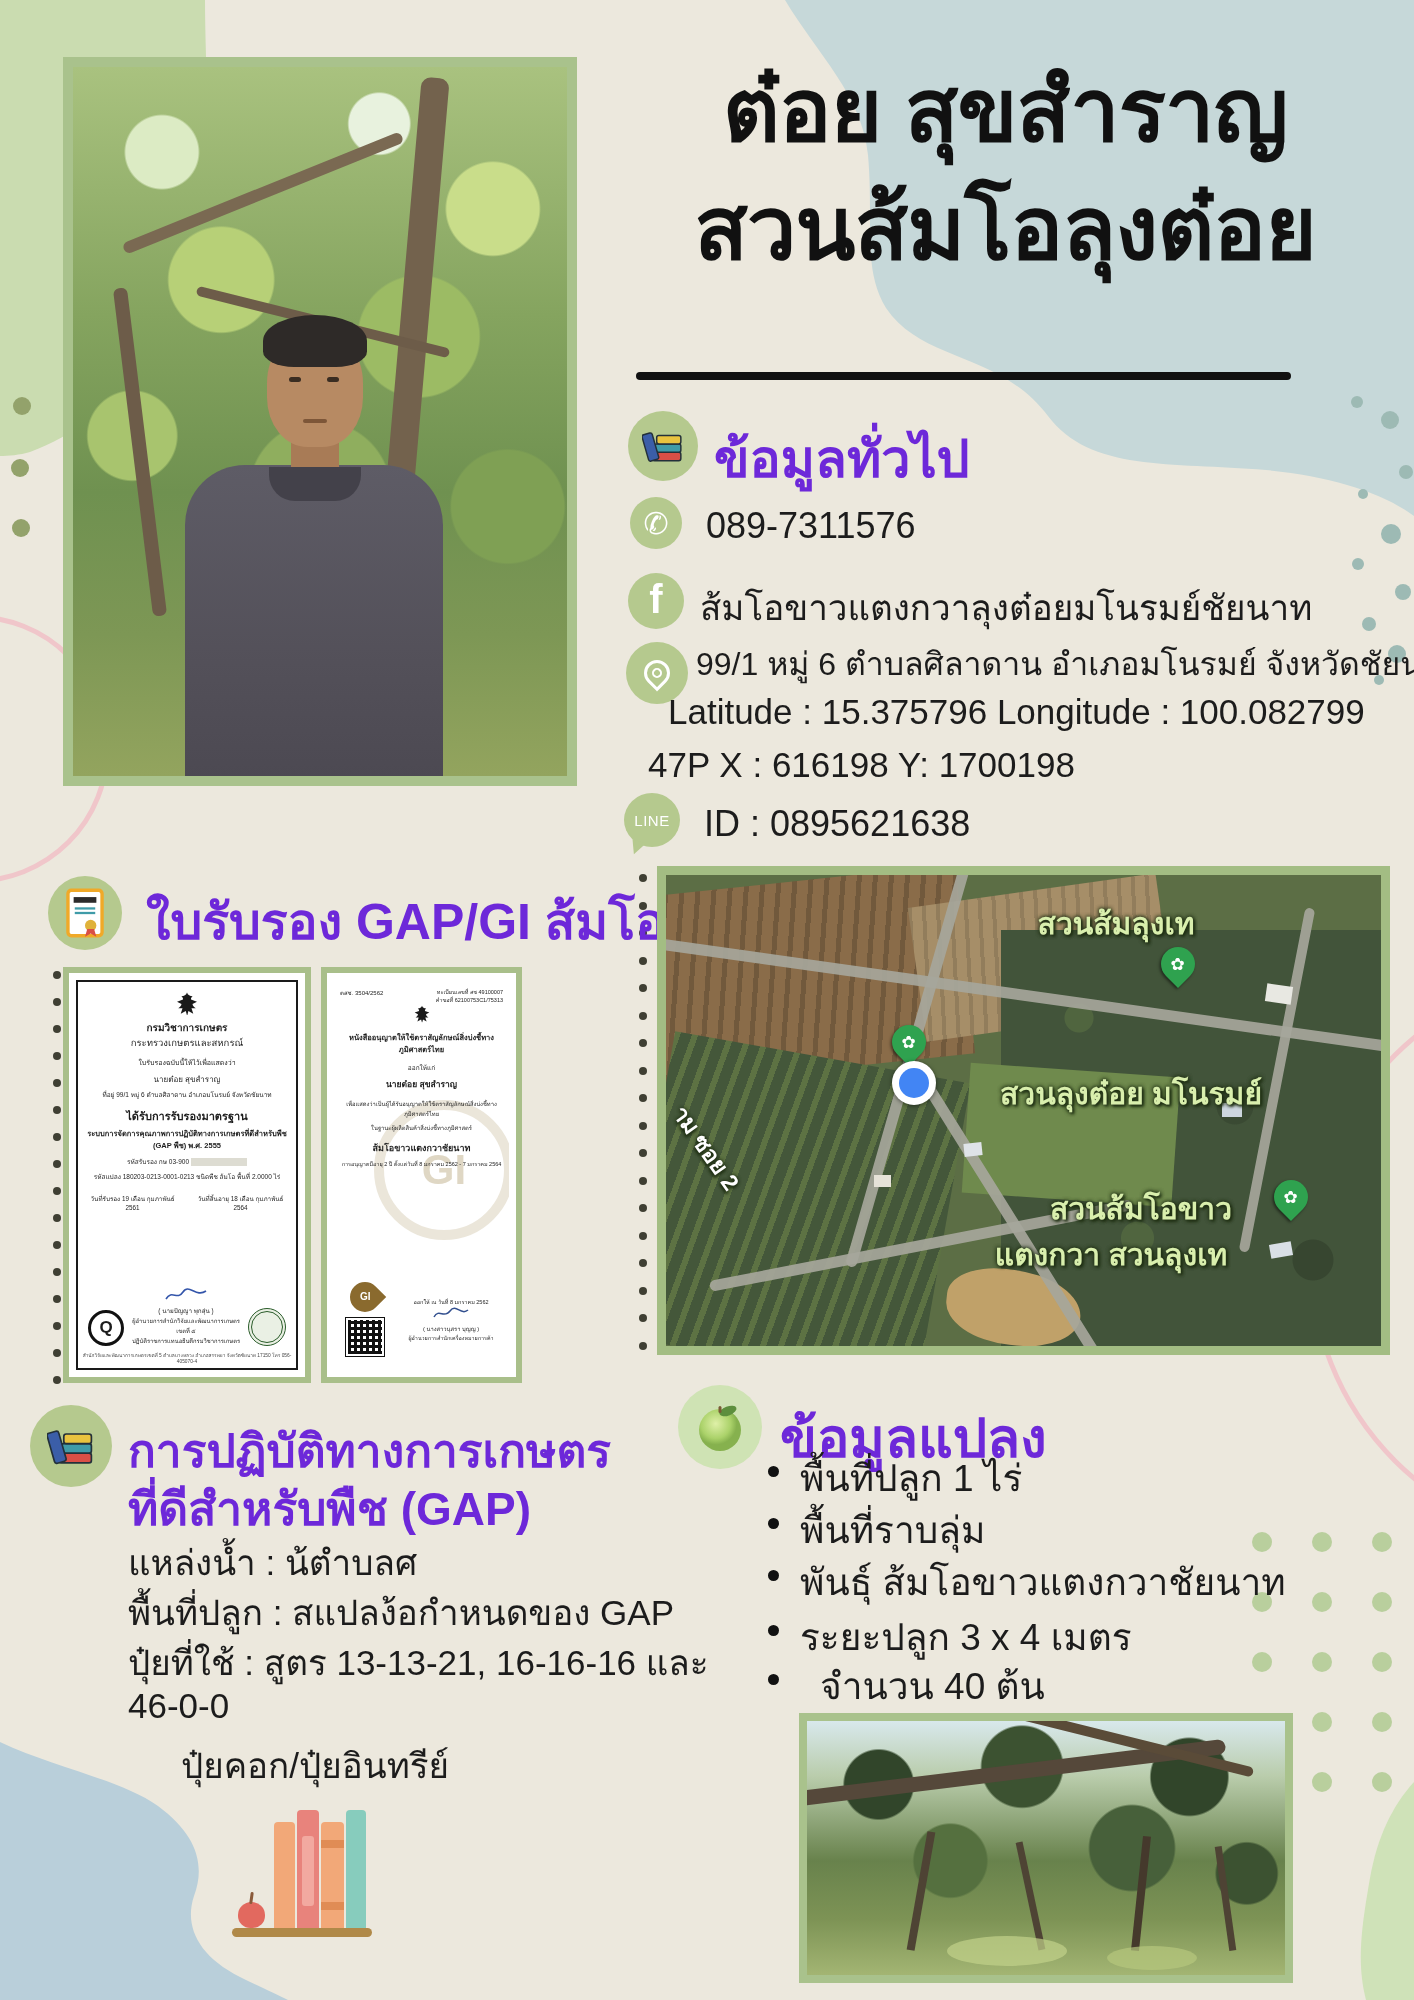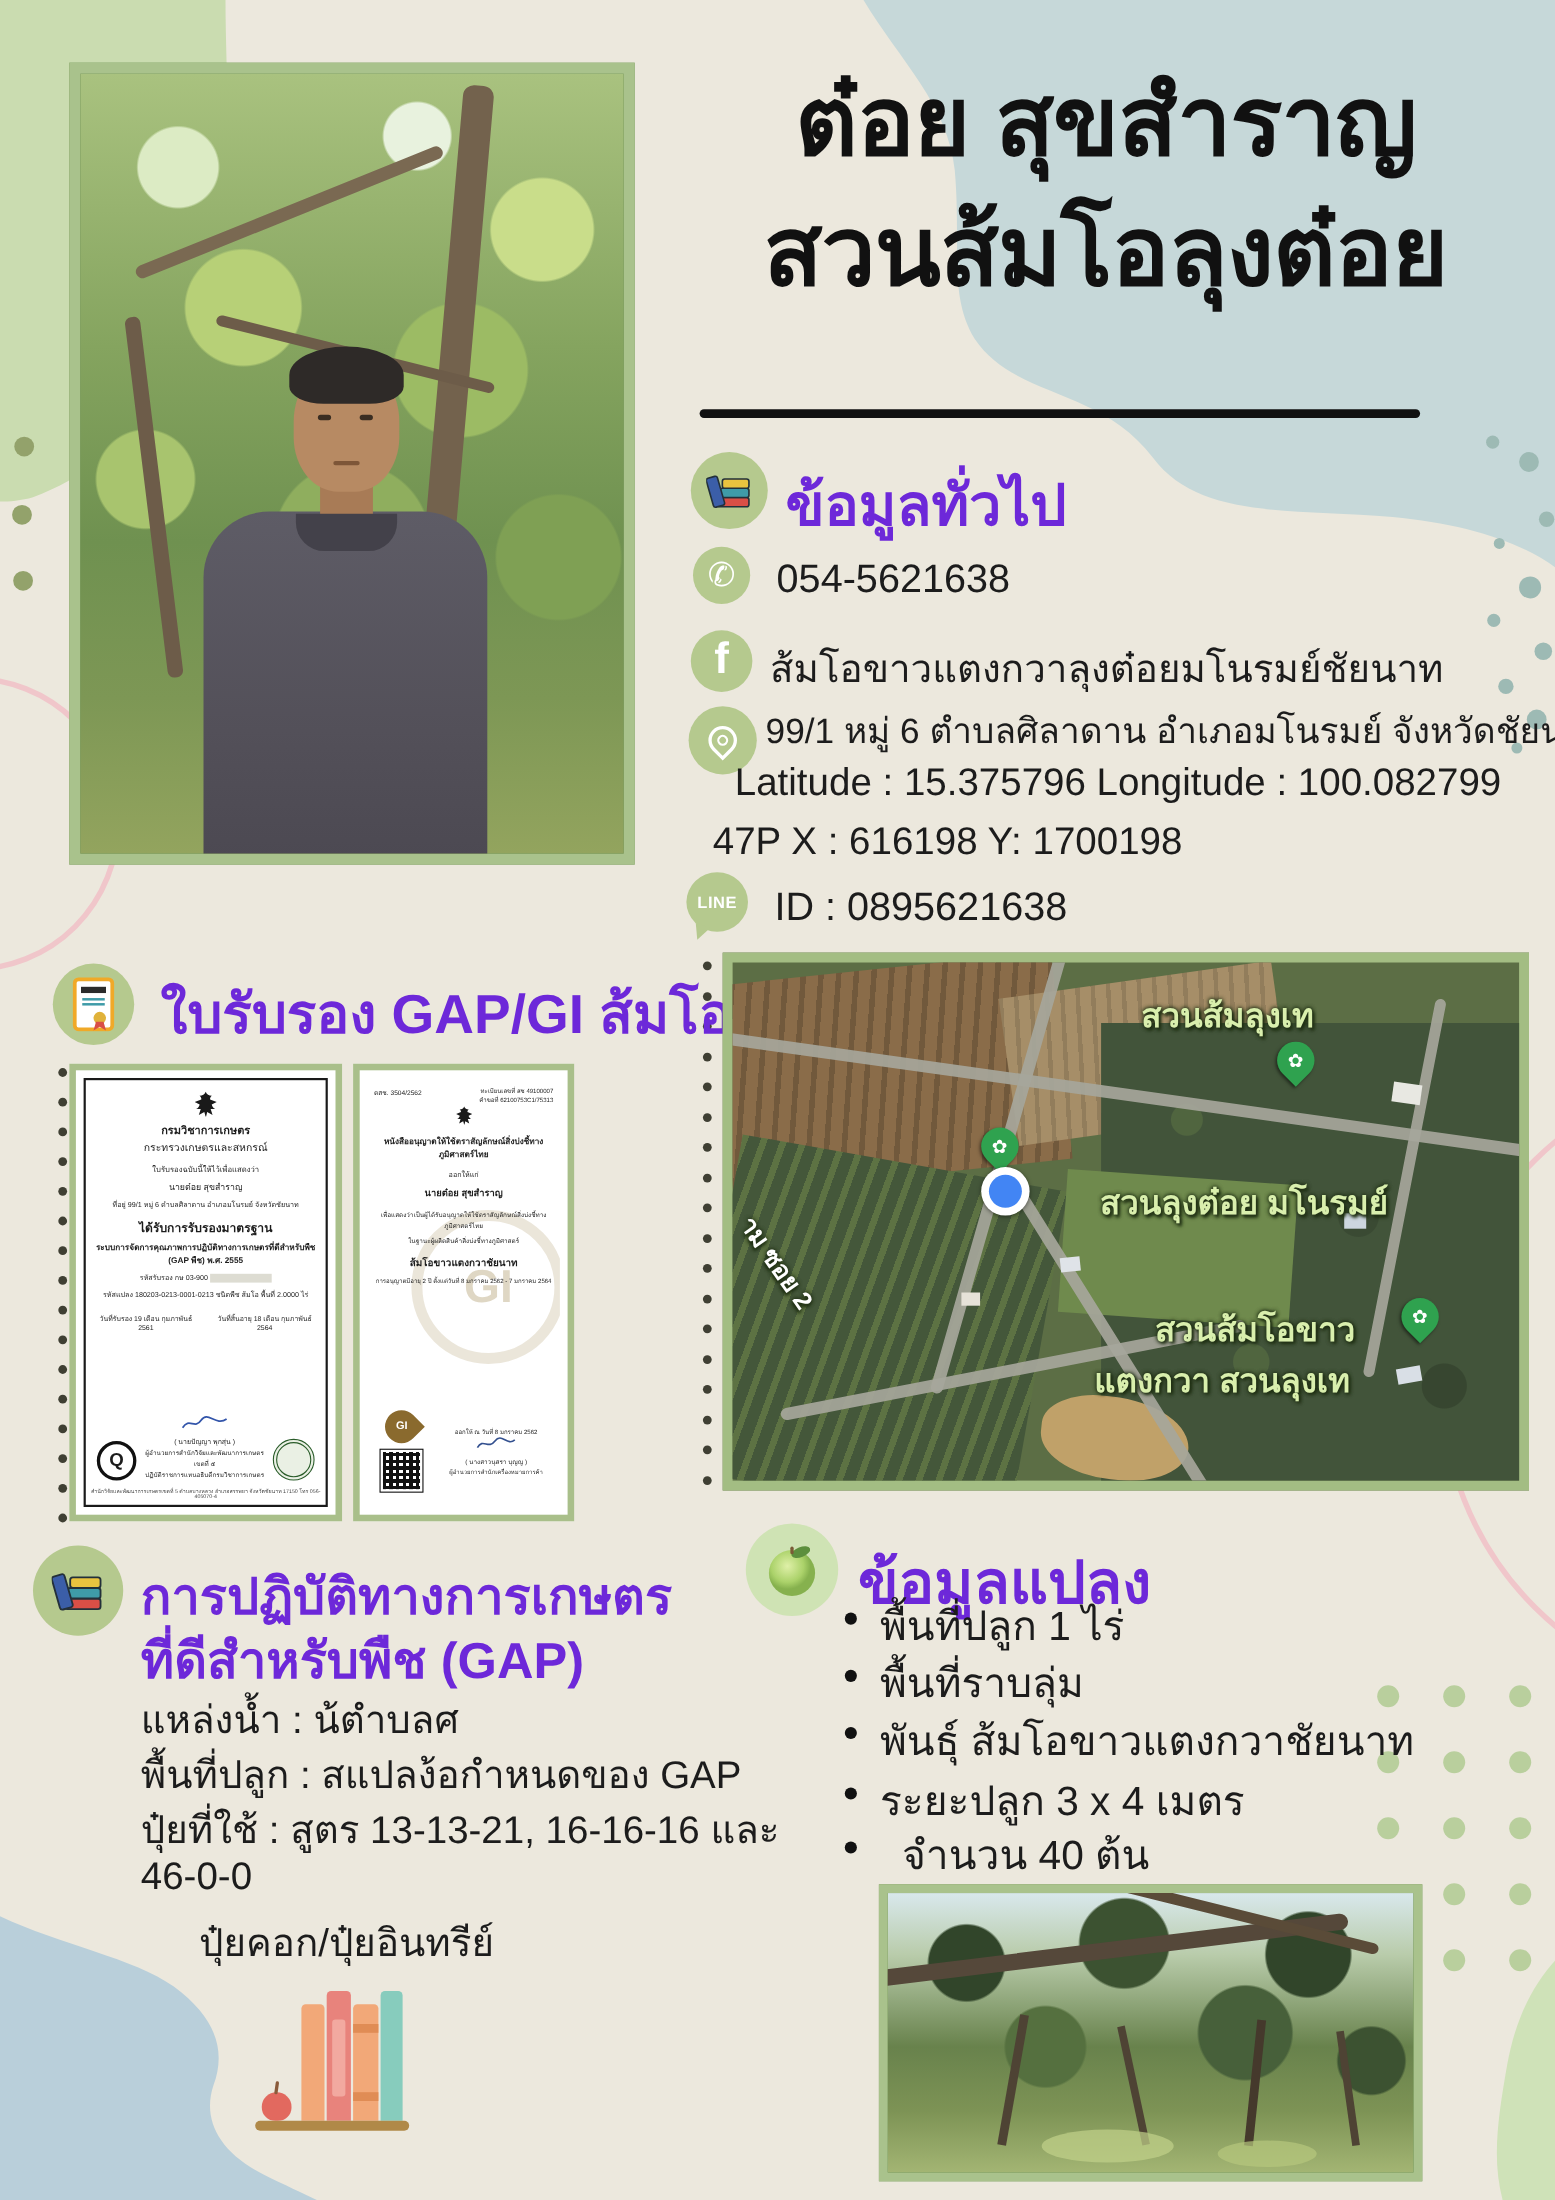--- a/index.html
+++ b/index.html
@@ -22,21 +22,21 @@
   
   .sec-head{font-weight:700;color:#6d28d9;z-index:2;white-space:nowrap;}
   .info-text{z-index:2;white-space:nowrap;}
 
   
   .pinshape{width:20px;height:20px;border:3px solid #fff;border-radius:50% 50% 50% 0;transform:rotate(-45deg);position:relative;}
   .pinshape::after{content:"";position:absolute;left:5px;top:5px;width:10px;height:10px;border:2.5px solid #fff;border-radius:50%;box-sizing:border-box;}
   .line-bubble{position:relative;}
   .line-bubble::after{content:"";position:absolute;left:6px;bottom:-8px;width:0;height:0;
      border-left:6px solid transparent;border-right:8px solid transparent;border-top:14px solid #b5c98e;transform:rotate(18deg);}
-  .line-txt{color:#fff;font-weight:700;font-size:15px;letter-spacing:.5px;}
+  .line-txt{color:#fff;font-weight:400;font-size:15px;letter-spacing:.5px;}
   .fb-f{color:#fff;font-weight:700;font-size:40px;line-height:1;margin-top:-4px;}
   .phone-g{color:#fff;font-size:30px;}
 
   
   .photo{border:10px solid #a9c28c;box-sizing:border-box;overflow:hidden;z-index:2;background:#6b8e4f;}
   .scene{position:absolute;inset:0;}
 
   
   .cert{background:#fff;border:6px solid #a9bf8a;box-sizing:border-box;z-index:2;padding:7px;}
   .cert-paper{border:2px solid #1a1a1a;height:100%;box-sizing:border-box;position:relative;
@@ -131,21 +131,21 @@
       <rect x="12" y="15" width="25" height="8" rx="2" fill="#3f9ba8" stroke="#23303a" stroke-width="1.4"></rect>
       <rect x="14" y="7" width="23" height="8" rx="2" fill="#e9c33f" stroke="#23303a" stroke-width="1.4"></rect>
       <rect x="3" y="5" width="10" height="26" rx="2" fill="#3b5ea8" stroke="#23303a" stroke-width="1.4" transform="rotate(-16 8 18)"></rect>
     </svg>
   </div>
   <div class="sec-head abs" style="left:714px;top:417px;font-size:52px;">ข้อมูลทั่วไป</div>
 
   <div class="icircle abs sec" style="left:630px;top:497px;width:52px;height:52px;">
     <span class="phone-g">✆</span>
   </div>
-  <div class="info-text abs" style="left:706px;top:505px;font-size:36px;">054-5621638</div>
+  <div class="info-text abs" style="left:706px;top:505px;font-size:36px;">089-7311576</div>
 
   <div class="icircle abs sec" style="left:628px;top:573px;width:56px;height:56px;">
     <span class="fb-f">f</span>
   </div>
   <div class="info-text abs" style="left:700px;top:580px;font-size:35px;">ส้มโอขาวแตงกวาลุงต๋อยมโนรมย์ชัยนาท</div>
 
   <div class="icircle abs sec" style="left:626px;top:642px;width:62px;height:62px;">
     <div class="pinshape"></div>
   </div>
   <div class="info-text abs" style="left:696px;top:638px;font-size:32px;">99/1 หมู่ 6 ตำบลศิลาดาน อำเภอมโนรมย์ จังหวัดชัยนาท</div>

